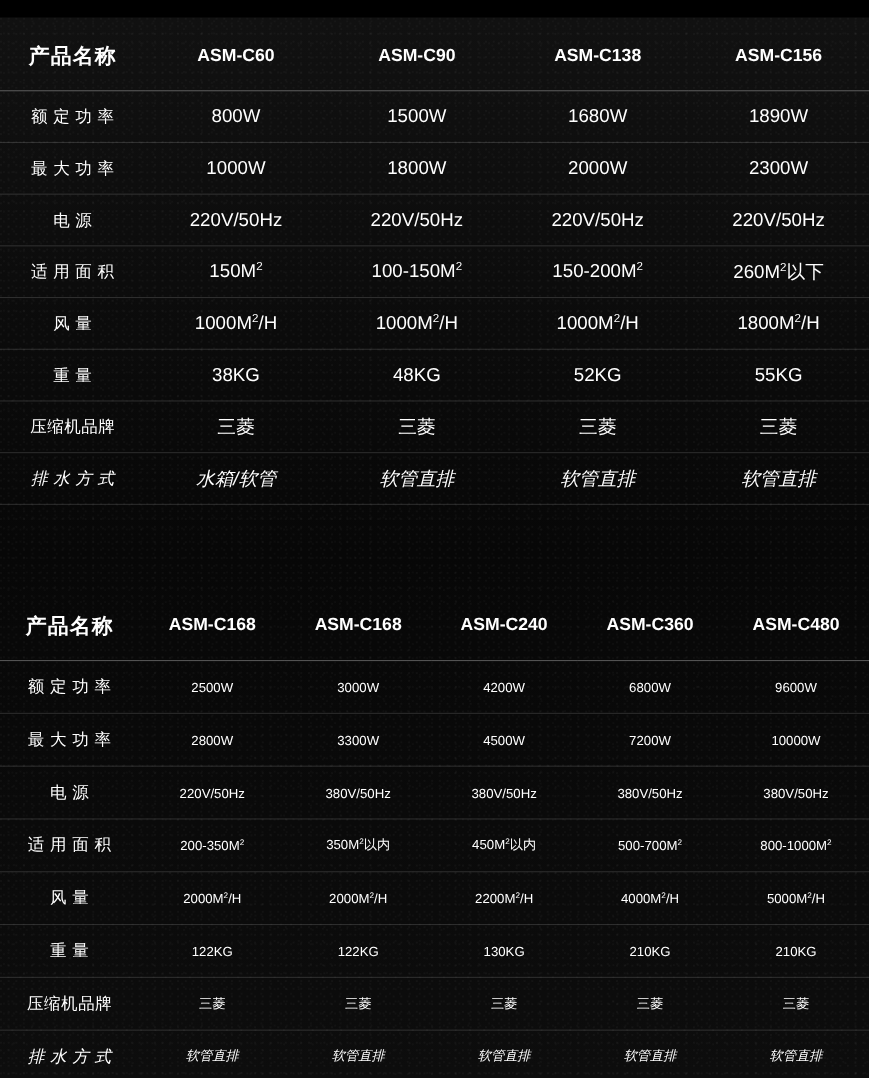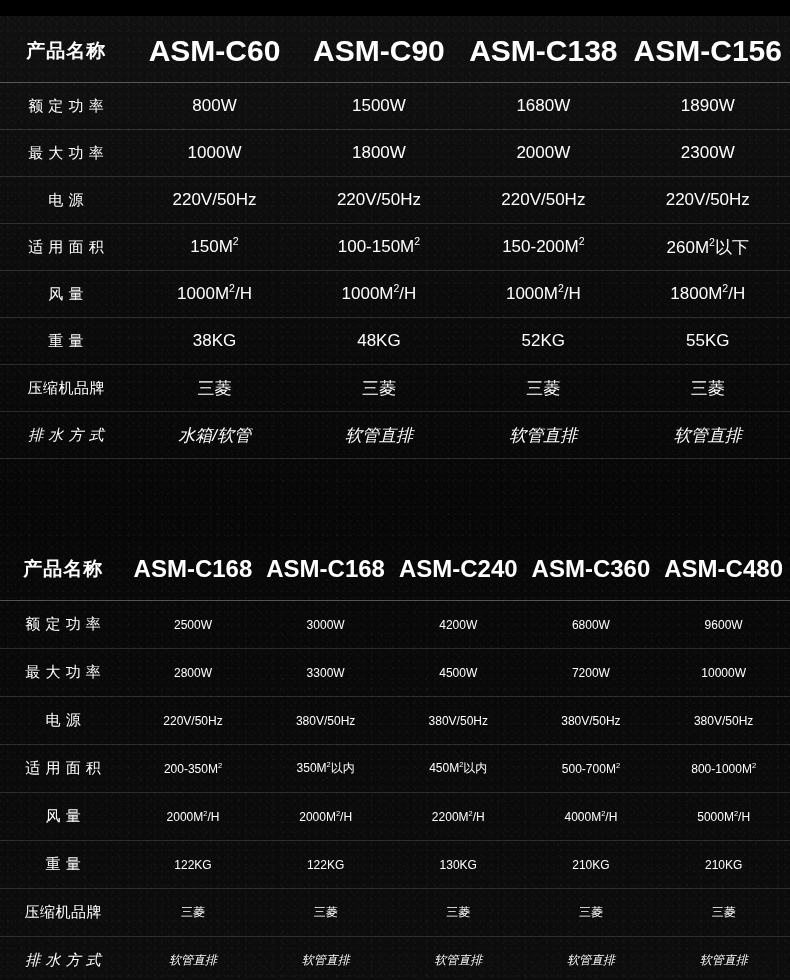--- a/index.html
+++ b/index.html
@@ -46,21 +46,21 @@
   
   .hdr-row th {
     height: 62px;
     font-weight: bold;
   }
   .hdr-row .hdr-title {
     font-size: 19px;
     letter-spacing: 1px;
   }
   .hdr-row .hdr-model {
-    font-size: 30px;
+    font-size: 16px;
   }
 
   
   .spec-table tbody td {
     height: 46px;
     font-size: 17px;
   }
   .spec-table tbody td.label {
     font-size: 15px;
     letter-spacing: 0.5px;
@@ -107,21 +107,21 @@
 
   
   #table-two-block {
     position: absolute;
     top: 522px;
     left: 0;
     width: 790px;
   }
   #table-two-block .col-label { width: 126px; }
   #table-two-block .col-data { width: 132px; }
-  #table-two-block .hdr-row .hdr-model { font-size: 24px; }
+  #table-two-block .hdr-row .hdr-model { font-size: 16px; }
   #table-two-block .hdr-row .hdr-title { font-size: 19px; }
   #table-two-block tbody td { height: 47px; font-size: 12px; }
   #table-two-block tbody td.label { font-size: 15px; }
 </style>
 </head>
 <body>
 
 <div class="page">
 
   <div id="table-one-block">

